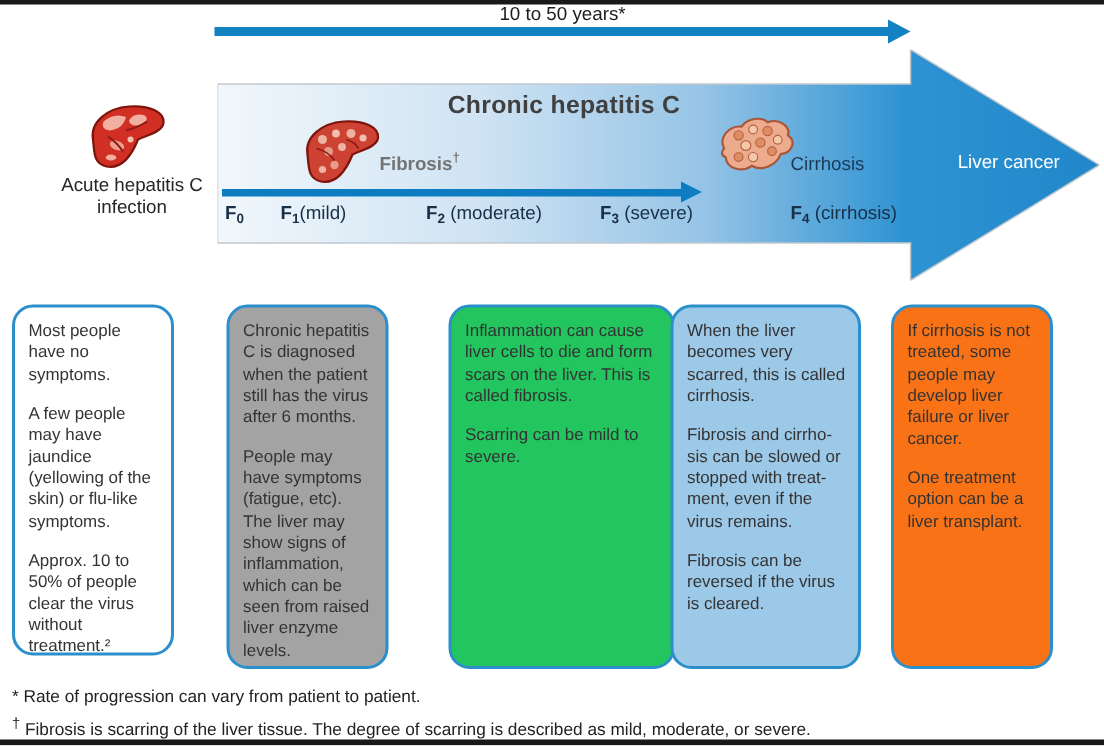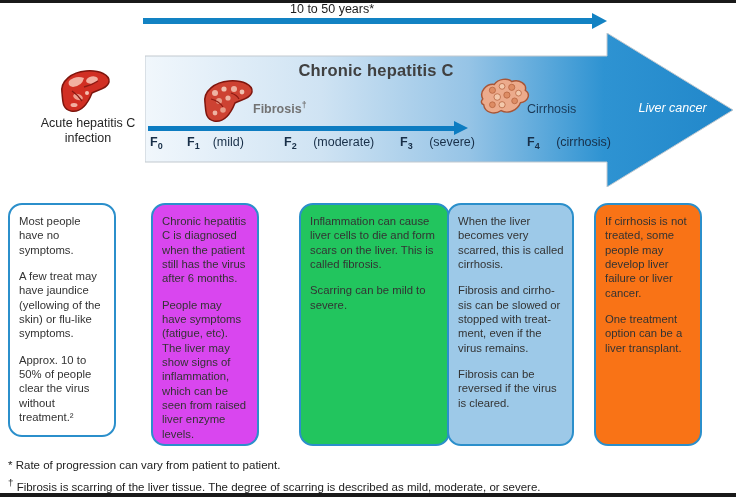--- a/index.html
+++ b/index.html
@@ -8,50 +8,50 @@
   #stage {
     position:relative; width:736px; height:497px; background:#ffffff;
     overflow:hidden;
   }
   .hr-black { position:absolute; left:0; width:736px; background:#191919; }
   #top-rule { top:0; height:3px; }
   #bottom-rule { top:493px; height:4px; }
 
   
   #duration-label {
-    position:absolute; left:290px; top:2px; width:170px; text-align:left;
+    position:absolute; left:290px; top:2px; width:170px; text-align:center;
     font-size:12.5px; color:#1c1c1c;
   }
   #duration-line { position:absolute; left:143px; top:18px; width:449px; height:6px; background:#1282c3; }
   #duration-head {
     position:absolute; left:592px; top:13px; width:0; height:0;
     border-left:15px solid #1282c3; border-top:8px solid transparent; border-bottom:8px solid transparent;
   }
 
   
   #big-arrow { position:absolute; left:145px; top:33px; }
   #arrow-title {
     position:absolute; left:145px; top:61px; width:462px; text-align:center;
     font-size:16.5px; font-weight:bold; color:#404040; letter-spacing:.2px;
   }
   #liver-cancer-label {
     position:absolute; left:615px; top:101px; width:115px; text-align:center;
-    font-size:12.5px; color:#ffffff;font-style:italic;
+    font-size:12.5px; color:#ffffff;
   }
 
   
   #stage-line { position:absolute; left:148px; top:126px; width:306px; height:5px; background:#0d7cc1; }
   #stage-head {
     position:absolute; left:454px; top:121px; width:0; height:0;
     border-left:14px solid #0d7cc1; border-top:7.5px solid transparent; border-bottom:7.5px solid transparent;
   }
   .stage { position:absolute; top:135px; font-size:12.5px; color:#182f48; white-space:nowrap; }
   .stage b { font-weight:bold; }
   .stage sub { font-size:.72em; vertical-align:-0.3em; font-weight:bold; }
-  .stage .stage-desc { white-space:pre;margin-left:13px; }
+  .stage .stage-desc { white-space:pre; }
   #stage-f0 { left:150px; } #stage-f1 { left:187px; } #stage-f2 { left:284px; }
   #stage-f3 { left:400px; } #stage-f4 { left:527px; }
 
   
   .liver { position:absolute; }
   #acute-liver { left:54px; top:67px; }
   #fibrosis-liver { left:196px; top:77px; }
   #cirrhosis-liver { left:475px; top:75px; }
   #acute-label {
     position:absolute; left:36px; top:116px; width:104px; text-align:center;
@@ -63,21 +63,21 @@
   #cirrhosis-label { left:527px; top:102px; font-weight:normal; color:#1b3a58; }
 
   
   .info-box {
     position:absolute; top:203px; height:243px; width:108px;
     border:2.5px solid #2b8fcb; border-radius:14px;
     padding:9px 8px 8px 9px; font-size:11.3px; line-height:1.27; color:#333333;
   }
   .info-box p { margin-bottom:12px; }
   #box-1 { left:8px;  height:234px; background:#ffffff; }
-  #box-2 { left:151px; background:#d946ef; }
+  #box-2 { left:151px; background:#a3a3a3; }
   #box-3 { left:299px; width:151px; background:#22c55e; }
   #box-4 { left:447px; width:127px; background:#9dc9e8; }
   #box-5 { left:594px; background:#f97316; }
 
   
   .footnote { position:absolute; left:8px; font-size:11.5px; color:#222222; }
   #footnote-1 { top:459px; }
   #footnote-2 { top:477px; }
   .footnote sup { font-size:.85em; }
 </style>
@@ -164,21 +164,21 @@
     <circle cx="23" cy="22" r="3.4" fill="#f3c8ab" stroke="#b5633f" stroke-width=".8"></circle>
     <circle cx="33" cy="20" r="3.2" fill="#dd8c64" stroke="#b5633f" stroke-width=".8"></circle>
     <circle cx="41" cy="26" r="3" fill="#dd8c64" stroke="#b5633f" stroke-width=".8"></circle>
     <circle cx="28" cy="30" r="3.2" fill="#f3c8ab" stroke="#b5633f" stroke-width=".8"></circle>
     <circle cx="18" cy="30" r="3" fill="#dd8c64" stroke="#b5633f" stroke-width=".8"></circle>
   </svg>
   <div id="cirrhosis-label" class="milestone-label">Cirrhosis</div>
 
   <div class="info-box" id="box-1">
     <p>Most people have no symptoms.</p>
-    <p>A few treat may have jaundice (yellowing of the skin) or flu-like symptoms.</p>
+    <p>A few people may have jaundice (yellowing of the skin) or flu-like symptoms.</p>
     <p>Approx. 10 to 50% of people clear the virus without treatment.²</p>
   </div>
   <div class="info-box" id="box-2">
     <p>Chronic hepatitis C is diagnosed when the patient still has the virus after 6 months.</p>
     <p>People may have symptoms (fatigue, etc). The liver may show signs of inflammation, which can be seen from raised liver enzyme levels.</p>
   </div>
   <div class="info-box" id="box-3">
     <p>Inflammation can cause liver cells to die and form scars on the liver. This is called fibrosis.</p>
     <p>Scarring can be mild to severe.</p>
   </div>

